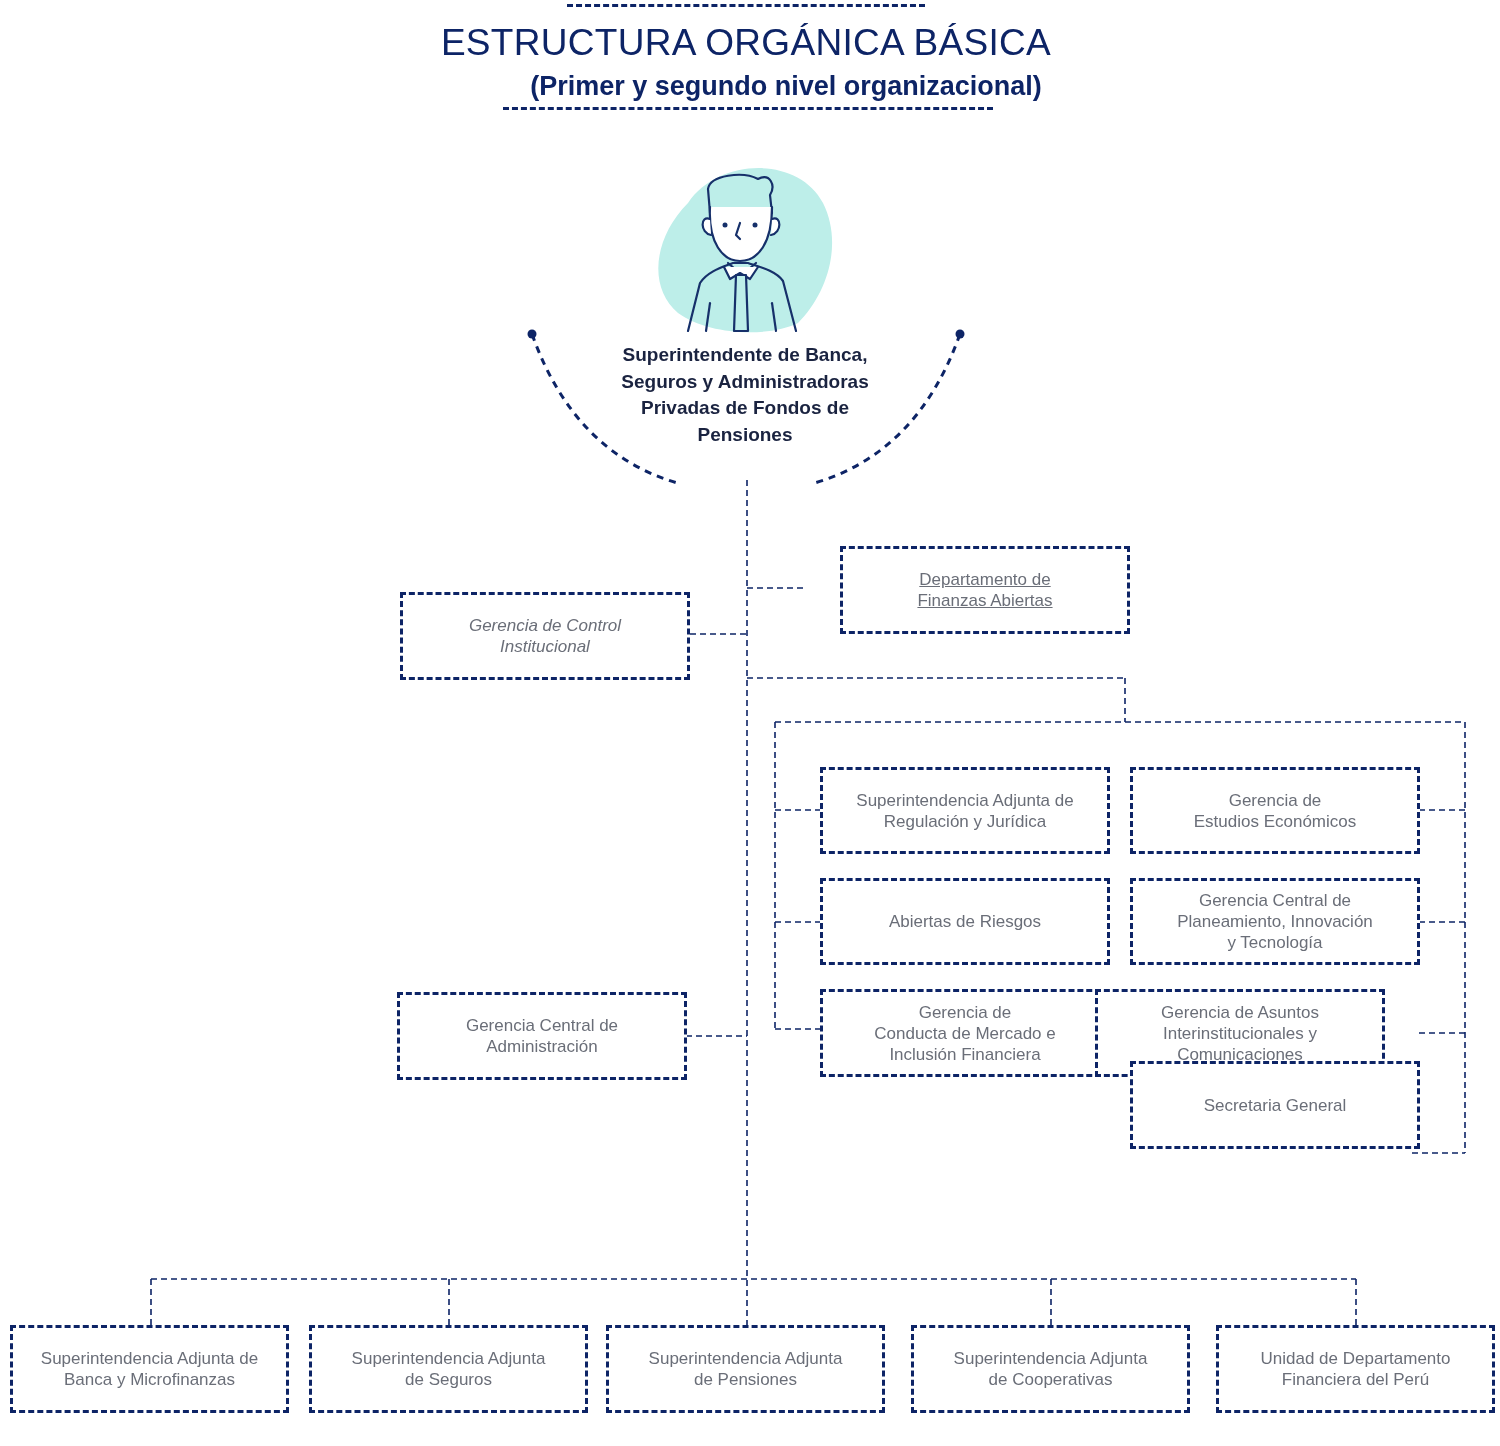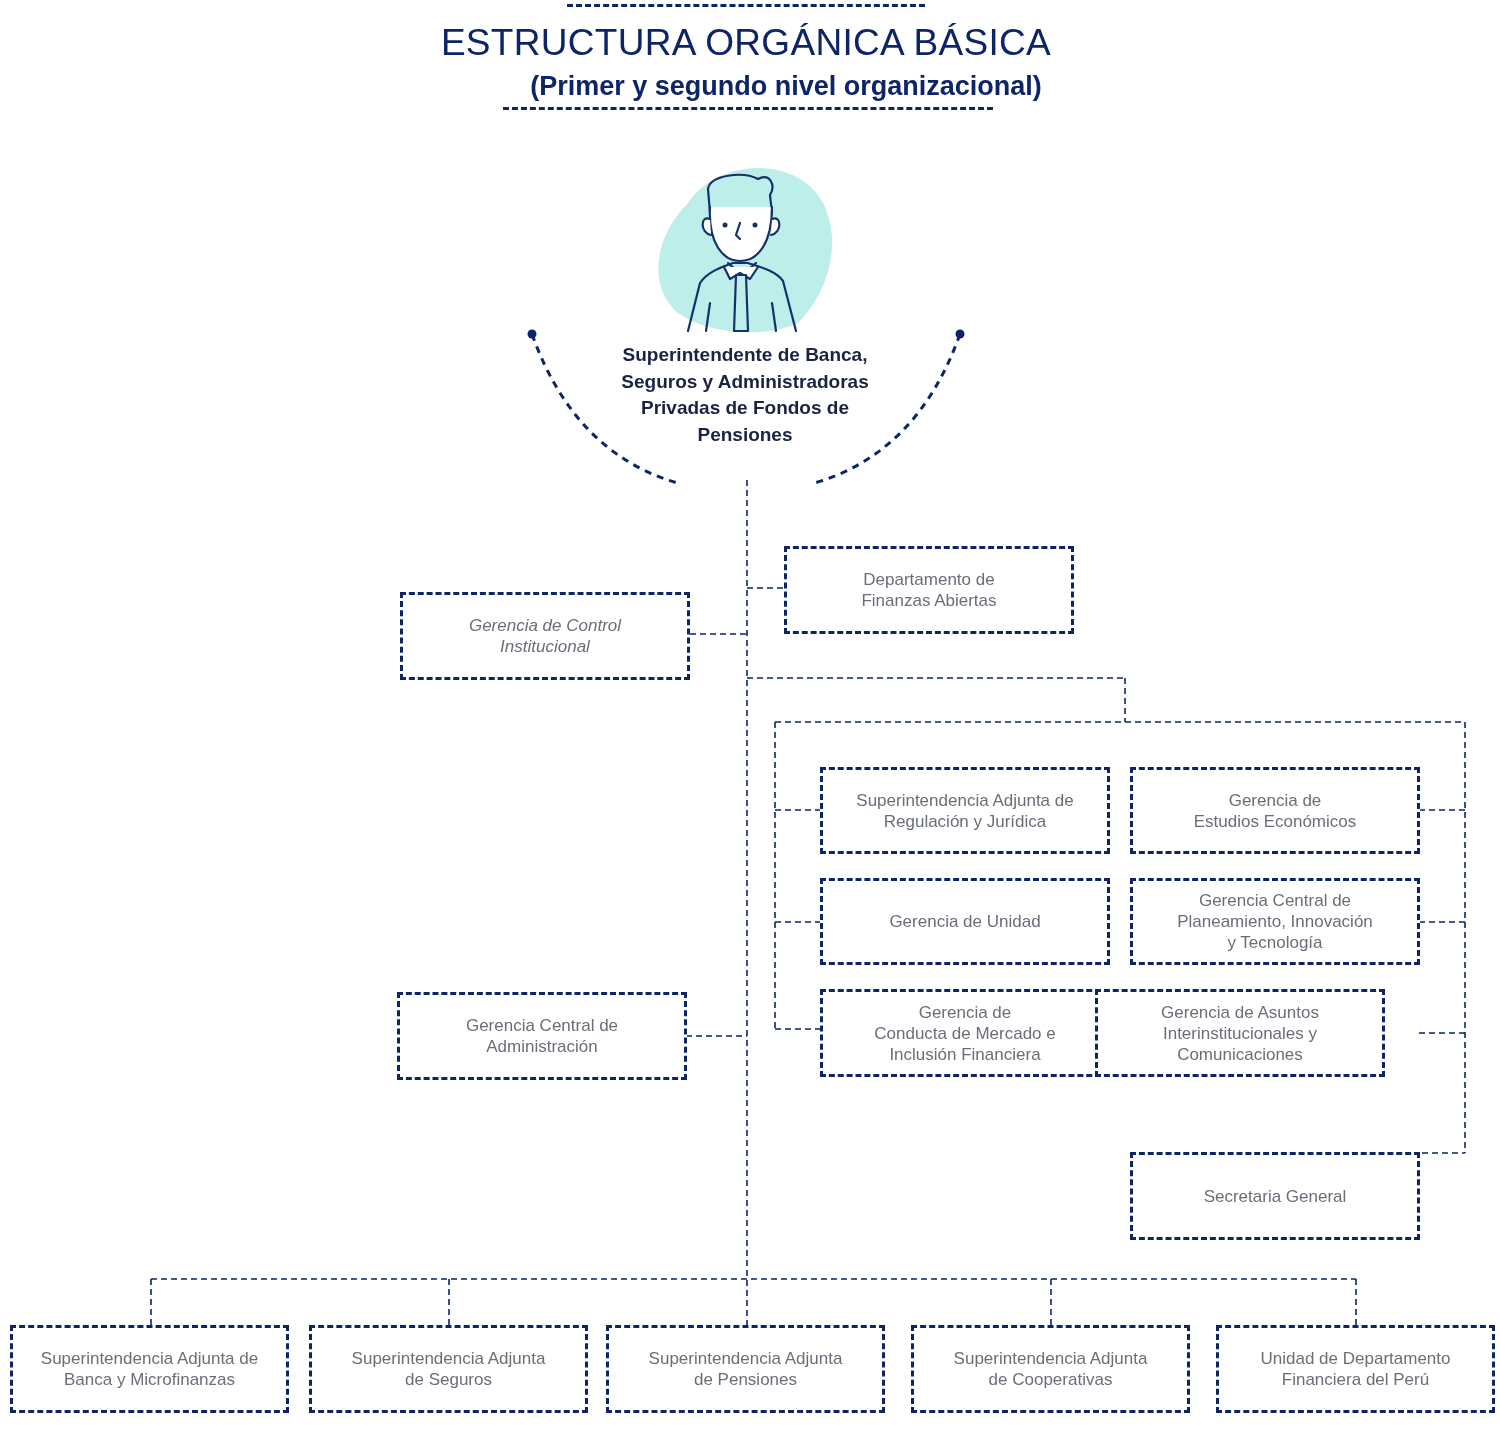--- a/index.html
+++ b/index.html
@@ -87,55 +87,55 @@
   </g>
   <circle cx="77" cy="62" r="2.5" fill="#16306a"></circle>
   <circle cx="107" cy="62" r="2.5" fill="#16306a"></circle>
 </svg>
 
 <div class="head-label">Superintendente de Banca,
 Seguros y Administradoras
 Privadas de Fondos de
 Pensiones</div>
 
-<div class="box" style="left:784px;top:546px;width:290px;height:88px;">
+<div class="box" style="left:840px;top:546px;width:290px;height:88px;text-decoration:underline;">
   <span>Departamento de
 Finanzas Abiertas</span>
   </div>
 <div class="box" style="left:400px;top:592px;width:290px;height:88px;font-style:italic;">
   <span>Gerencia de Control
 Institucional</span>
   </div>
 <div class="box" style="left:820px;top:767px;width:290px;height:87px;">
   <span>Superintendencia Adjunta de
 Regulación y Jurídica</span>
   </div>
 <div class="box" style="left:1130px;top:767px;width:290px;height:87px;">
   <span>Gerencia de
 Estudios Económicos</span>
   </div>
 <div class="box" style="left:820px;top:878px;width:290px;height:87px;">
-  <span>Gerencia de Unidad</span>
+  <span>Abiertas de Riesgos</span>
   </div>
 <div class="box" style="left:1130px;top:878px;width:290px;height:87px;">
   <span>Gerencia Central de
 Planeamiento, Innovación
 y Tecnología</span>
   </div>
 <div class="box" style="left:820px;top:989px;width:290px;height:88px;">
   <span>Gerencia de
 Conducta de Mercado e
 Inclusión Financiera</span>
   </div>
 <div class="box" style="left:1095px;top:989px;width:290px;height:88px;">
   <span>Gerencia de Asuntos
 Interinstitucionales y
 Comunicaciones</span>
   </div>
-<div class="box" style="left:1130px;top:1152px;width:290px;height:88px;">
+<div class="box" style="left:1130px;top:1061px;width:290px;height:88px;">
   <span>Secretaria General</span>
   </div>
 <div class="box" style="left:397px;top:992px;width:290px;height:88px;">
   <span>Gerencia Central de
 Administración</span>
   </div>
 
 <div class="box" style="left:10px;top:1325px;width:279px;height:88px;">
   <span>Superintendencia Adjunta de
 Banca y Microfinanzas</span>

